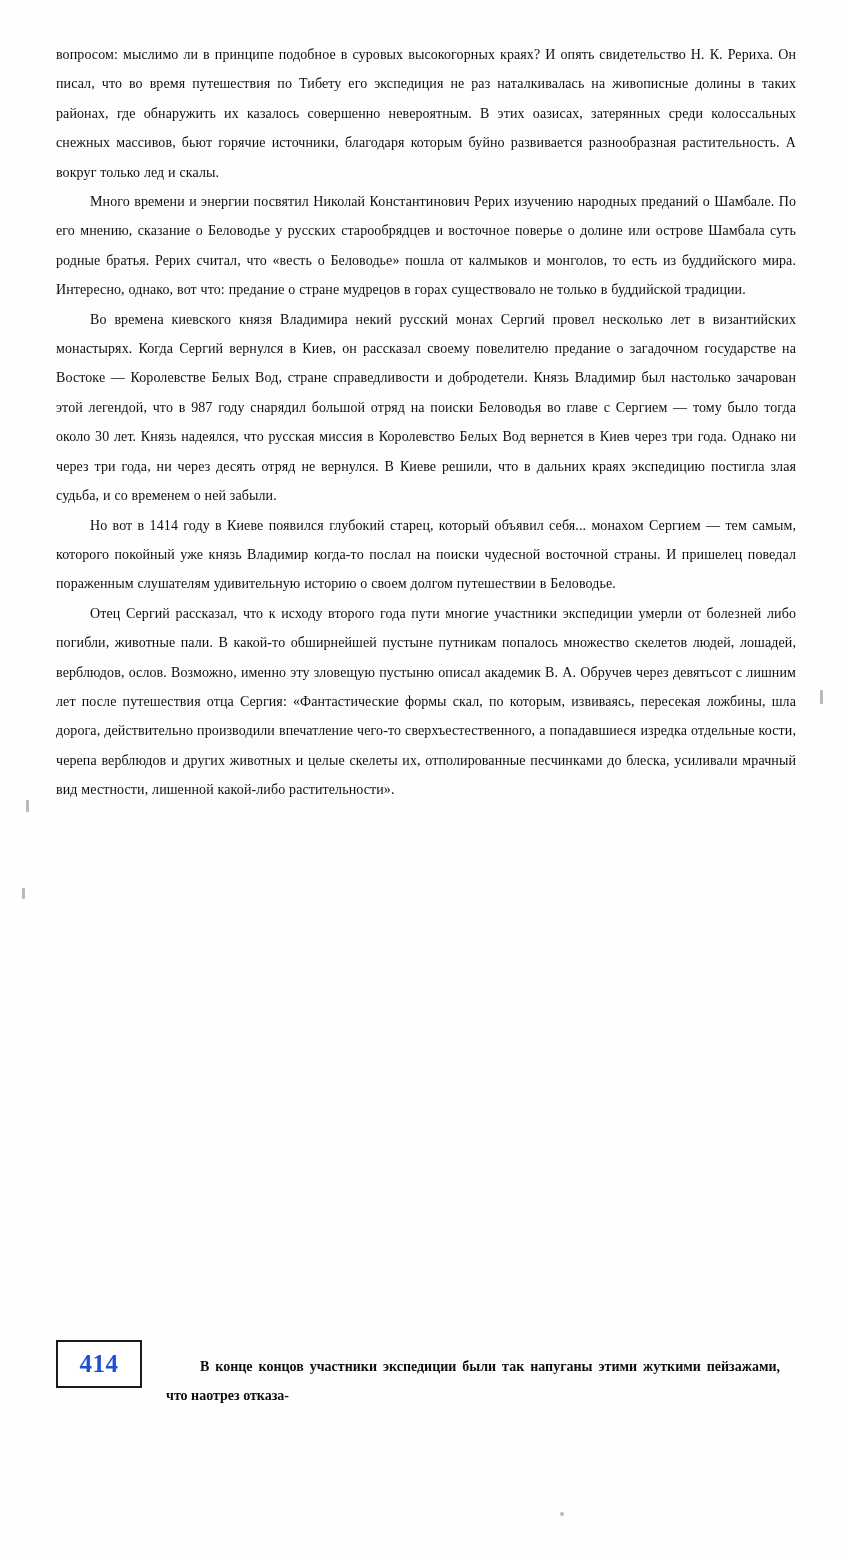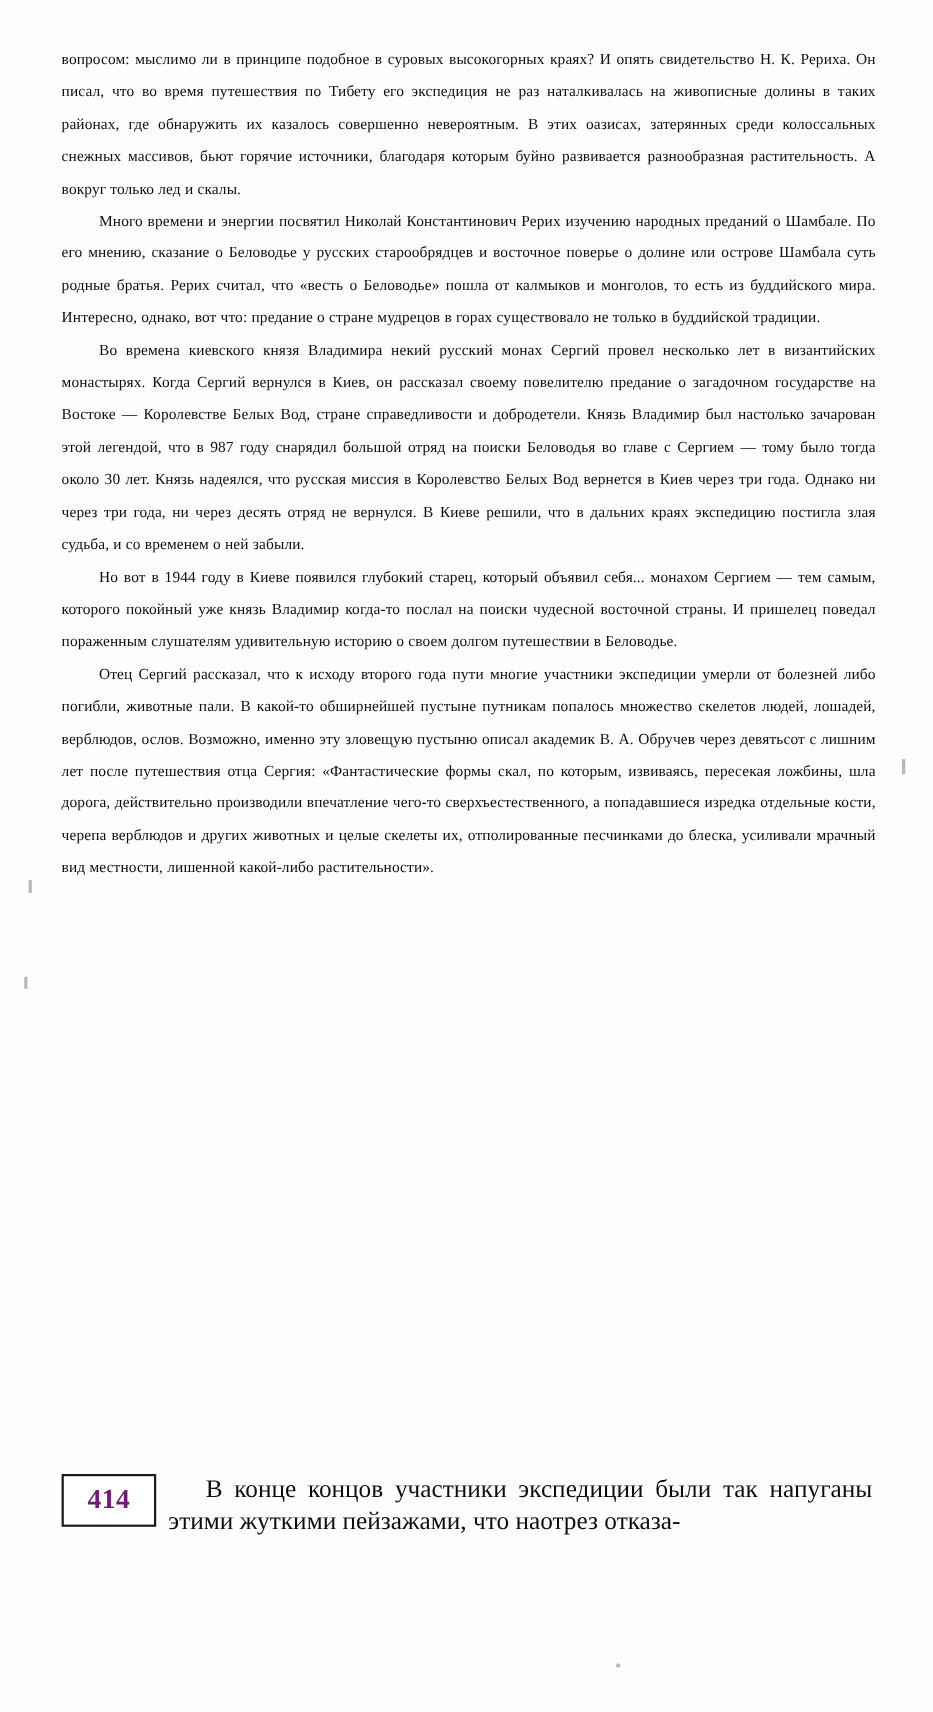--- a/index.html
+++ b/index.html
@@ -51,51 +51,52 @@
     background: #ffffff;
     display: flex;
     align-items: center;
     justify-content: center;
   }
   .page-number-box span {
     font-family: "Liberation Serif", serif;
     font-weight: bold;
     font-size: 25px;
     letter-spacing: 0.5px;
-    color: #701a75;
+    color: #1d4ed8;
   }
   .last-lines {
     position: absolute;
     left: 150px;
     top: 1336px;
     width: 646px;
   }
   .last-lines p {
-    margin: 3px;
-    font-size: 23px;
+    margin: 16px;
+    font-size: 14px;
     line-height: 29.4px;
     text-align: justify;
     text-indent: 34px;
+    font-weight: bold;
   }
   .speck {
     position: absolute;
     background: #b9b9b9;
     border-radius: 50%;
   }
 </style>
 </head>
 <body>
 
 <div class="page">
 
   <div class="text-column">
     <p class="para">вопросом: мыслимо ли в принципе подобное в суровых высокогорных краях? И опять свидетельство Н. К. Рериха. Он писал, что во время путешествия по Тибету его экспедиция не раз наталкивалась на живописные долины в таких районах, где обнаружить их казалось совершенно невероятным. В этих оазисах, затерянных среди колоссальных снежных массивов, бьют горячие источники, благодаря которым буйно развивается разнообразная растительность. А вокруг только лед и скалы.</p>
     <p class="para indent">Много времени и энергии посвятил Николай Константинович Рерих изучению народных преданий о Шамбале. По его мнению, сказание о Беловодье у русских старообрядцев и восточное поверье о долине или острове Шамбала суть родные братья. Рерих считал, что «весть о Беловодье» пошла от калмыков и монголов, то есть из буддийского мира. Интересно, однако, вот что: предание о стране мудрецов в горах существовало не только в буддийской традиции.</p>
     <p class="para indent">Во времена киевского князя Владимира некий русский монах Сергий провел несколько лет в византийских монастырях. Когда Сергий вернулся в Киев, он рассказал своему повелителю предание о загадочном государстве на Востоке — Королевстве Белых Вод, стране справедливости и добродетели. Князь Владимир был настолько зачарован этой легендой, что в 987 году снарядил большой отряд на поиски Беловодья во главе с Сергием — тому было тогда около 30 лет. Князь надеялся, что русская миссия в Королевство Белых Вод вернется в Киев через три года. Однако ни через три года, ни через десять отряд не вернулся. В Киеве решили, что в дальних краях экспедицию постигла злая судьба, и со временем о ней забыли.</p>
-    <p class="para indent">Но вот в 1944 году в Киеве появился глубокий старец, который объявил себя... монахом Сергием — тем самым, которого покойный уже князь Владимир когда-то послал на поиски чудесной восточной страны. И пришелец поведал пораженным слушателям удивительную историю о своем долгом путешествии в Беловодье.</p>
+    <p class="para indent">Но вот в 1414 году в Киеве появился глубокий старец, который объявил себя... монахом Сергием — тем самым, которого покойный уже князь Владимир когда-то послал на поиски чудесной восточной страны. И пришелец поведал пораженным слушателям удивительную историю о своем долгом путешествии в Беловодье.</p>
     <p class="para indent">Отец Сергий рассказал, что к исходу второго года пути многие участники экспедиции умерли от болезней либо погибли, животные пали. В какой-то обширнейшей пустыне путникам попалось множество скелетов людей, лошадей, верблюдов, ослов. Возможно, именно эту зловещую пустыню описал академик В. А. Обручев через девятьсот с лишним лет после путешествия отца Сергия: «Фантастические формы скал, по которым, извиваясь, пересекая ложбины, шла дорога, действительно производили впечатление чего-то сверхъестественного, а попадавшиеся изредка отдельные кости, черепа верблюдов и других животных и целые скелеты их, отполированные песчинками до блеска, усиливали мрачный вид местности, лишенной какой-либо растительности».</p>
   </div>
 
   <div class="page-number-box">
     <span>414</span>
   </div>
 
   <div class="last-lines">
     <p>В конце концов участники экспедиции были так напуганы этими жуткими пейзажами, что наотрез отказа-</p>
   </div>

